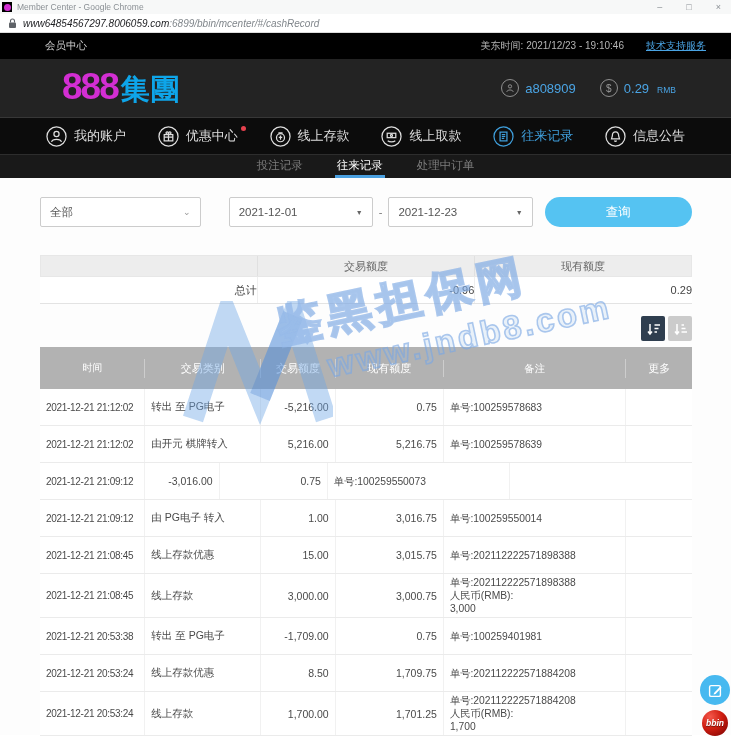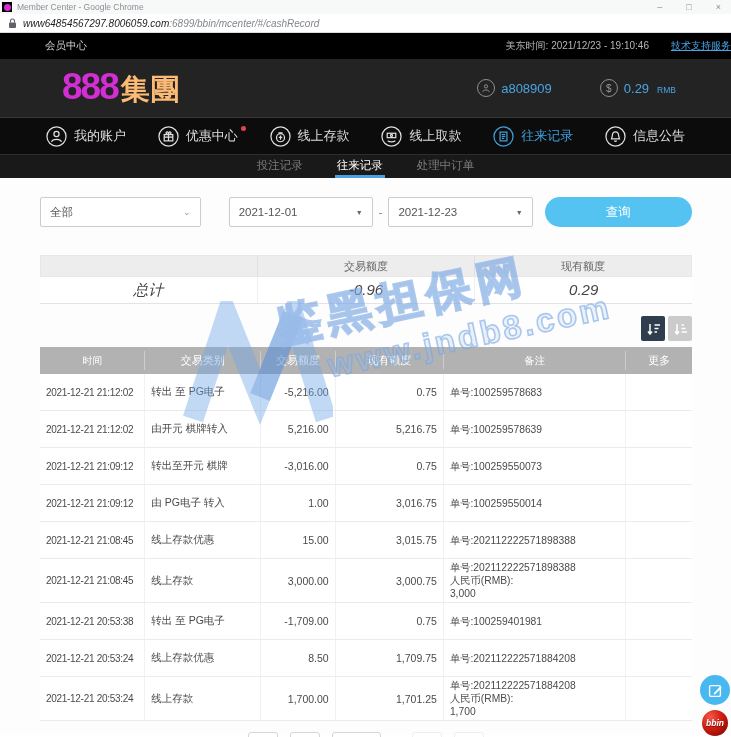--- a/index.html
+++ b/index.html
@@ -16,32 +16,32 @@
   .favicon i { display:block; width:7px; height:7px; border-radius:50%; background:#d32ed3; }
   .win-title { font-size:8.5px; color:#8a8f94; flex:1; }
   .win-controls { display:flex; gap:24px; margin-right:4px; color:#8a8f94; font-size:9px; }
   .win-controls span { cursor:default; }
   .urlbar { height:19px; background:#fff; border-bottom:1px solid #dcdcdc; display:flex; align-items:center; padding:0 8px;font-style:italic; }
   .lock { margin-right:6px; display:flex; }
   .url-host { font-size:10px; color:#202124; }
   .url-path { font-size:10px; color:#80868b; }
 
   
-  .topbar { height:26px; background:#000; display:flex; align-items:center; padding:0 0 0 45px; }
+  .topbar { height:26px; background:#000; display:flex; align-items:center; padding:0 25px 0 45px; }
   .topbar-title { font-size:10.5px; color:#cfcfcf; }
   .topbar-right { margin-left:auto; display:flex; align-items:center; gap:22px; }
   .est-time { font-size:10px; color:#b5b5b5; }
   .support-link { font-size:10px; color:#4aa4e4; text-decoration:underline; cursor:pointer; }
 
   
   .logobar { height:58px; background:#232323; display:flex; align-items:center; padding:0 55px 0 62px; }
   .logo { display:flex; align-items:baseline; cursor:pointer; }
   .logo-888 { font-size:37px; font-weight:bold; color:#d32ed3; letter-spacing:-2px; }
-  .logo-cn { font-size:29px; font-weight:bold; color:#fdba74; margin-left:3px; letter-spacing:1px; }
-  .acct { margin-left:auto; display:flex; align-items:center; gap:48px;padding-left:20px; }
+  .logo-cn { font-size:29px; font-weight:bold; color:#0ea5e9; margin-left:3px; letter-spacing:1px; }
+  .acct { margin-left:auto; display:flex; align-items:center; gap:24px;padding-left:20px; }
   .chip { display:flex; align-items:center; gap:6px; color:#4aa4e4; font-size:13px; cursor:pointer; }
   .circle-ic { width:18px; height:18px; border:1px solid #8f8f8f; border-radius:50%; display:flex; align-items:center; justify-content:center; color:#9a9a9a; font-size:10px; }
   .rmb { font-size:8.5px; margin-left:2px; margin-top:3px; }
 
   
   .navbar { height:38px; background:#0c0c0c; border-top:1px solid #373737; border-bottom:1px solid #2d2d2d; display:flex; align-items:center; justify-content:space-around; padding:0 30px; }
   .nav-item { display:flex; align-items:center; gap:7px; color:#dedede; font-size:13px; position:relative; cursor:pointer; }
   .nav-item.active { color:#3f9fdc; }
   .nav-item svg { stroke:currentColor; fill:none; stroke-width:1.3; }
   .red-dot { position:absolute; top:0; right:-8px; width:5px; height:5px; border-radius:50%; background:#e5414e; }
@@ -63,33 +63,33 @@
   .dash { margin:0 6px; color:#777; font-size:11px; }
   .sel-type { margin-right:28px; }
   .search-btn { width:152px; height:30px; margin-left:12px; border:none; border-radius:16px; background:#55c3f2; color:#fff; font-size:12.5px; cursor:pointer; font-family:inherit; }
 
   
   .summary { margin-top:28px; border-bottom:1px solid #e3e3e3; }
   .sum-head { display:flex; height:22px; background:#ededed; border:1px solid #e7e7e7; }
   .sum-head div { flex:1; text-align:center; line-height:21px; font-size:11px; color:#666; border-left:1px solid #e0e0e0; }
   .sum-head div:first-child { border-left:none; }
   .sum-row { display:flex; height:26px; background:#fff; }
-  .sum-row div { flex:1; text-align:center; line-height:26px; font-size:15px; color:#444; border-left:1px solid #efefef;font-style:italic; }
+  .sum-row div { flex:1; text-align:right; line-height:26px; font-size:11px; color:#444; border-left:1px solid #efefef; }
   .sum-row div:first-child { border-left:none; }
 
   
   .sort-row { margin-top:12px; display:flex; justify-content:flex-end; gap:3px; }
   .sort-btn { width:24px; height:25px; border:none; border-radius:2px; display:flex; align-items:center; justify-content:center; cursor:pointer; }
   .sort-desc { background:#2f3e4f; }
   .sort-asc { background:#cbcbcb; }
   .sort-btn svg { stroke:#fff; fill:none; stroke-width:1.5; }
 
   
   .records { margin-top:6px; }
-  .t-head { display:flex; height:27px; background:#b2b2b2; color:#fff; font-size:11px; align-items:center; }
+  .t-head { display:flex; height:42px; background:#b2b2b2; color:#fff; font-size:11px; align-items:center; }
   .t-head .th { text-align:center; border-left:1px solid rgba(255,255,255,0.35); }
   .t-head .th:first-child { border-left:none; }
   .t-row { display:flex; height:37px; background:#fff; border-bottom:1px solid #ebebeb; align-items:center; font-size:10.5px; color:#4a4a4a; }
   .t-row.tall { height:44px; }
   .td,.th { padding:2px 6px; }
   .c-time { width:16%; letter-spacing:-0.3px; font-size:10px; white-space:nowrap; }
   .c-type { width:17.8%; }
   .c-amount { width:11.4%; text-align:right; }
   .c-balance { width:16.6%; text-align:right; }
   .c-note { width:28%; white-space:pre-line; line-height:13px; font-size:10.3px; }
@@ -297,21 +297,20 @@
         <div class="t-row">
           <div class="td c-time">2021-12-21 21:12:02</div>
           <div class="td c-type">由开元 棋牌转入</div>
           <div class="td c-amount">5,216.00</div>
           <div class="td c-balance">5,216.75</div>
           <div class="td c-note">单号:100259578639</div>
           <div class="td c-more"></div>
         </div>
         <div class="t-row">
           <div class="td c-time">2021-12-21 21:09:12</div>
-          <div class="td c-type">转出至开元 棋牌</div>
           <div class="td c-amount">-3,016.00</div>
           <div class="td c-balance">0.75</div>
           <div class="td c-note">单号:100259550073</div>
           <div class="td c-more"></div>
         </div>
         <div class="t-row">
           <div class="td c-time">2021-12-21 21:09:12</div>
           <div class="td c-type">由 PG电子 转入</div>
           <div class="td c-amount">1.00</div>
           <div class="td c-balance">3,016.75</div>

